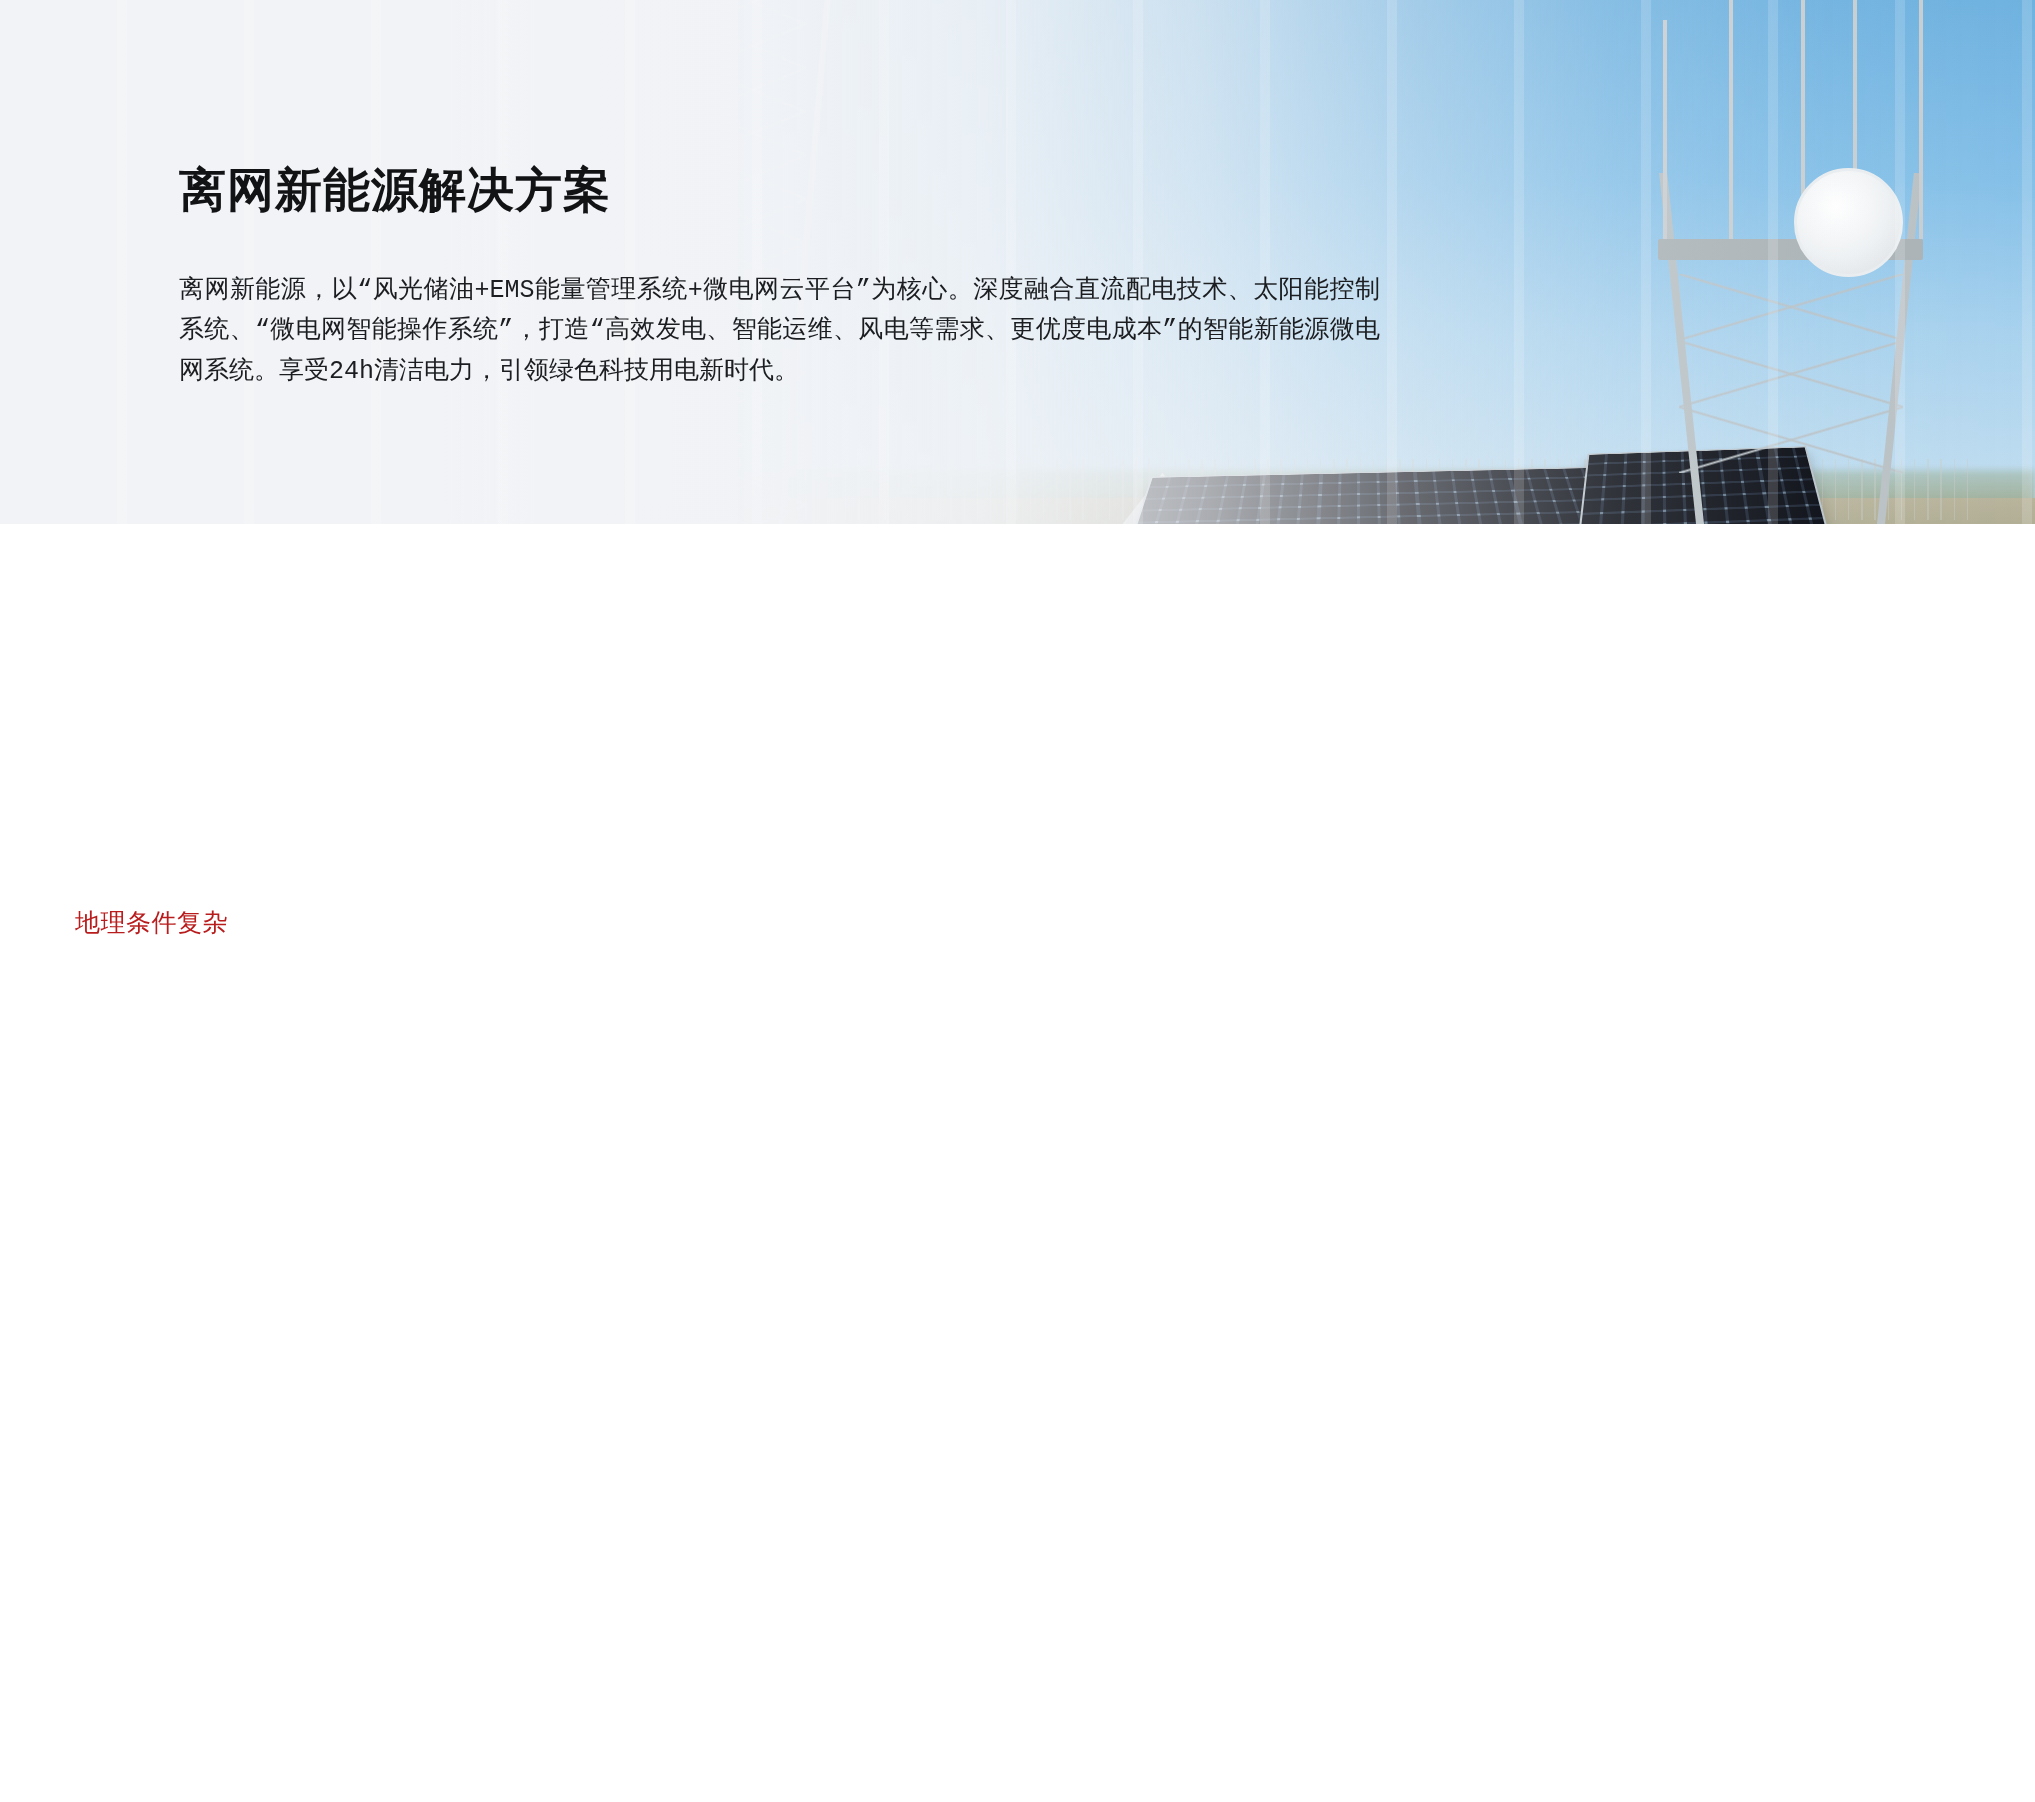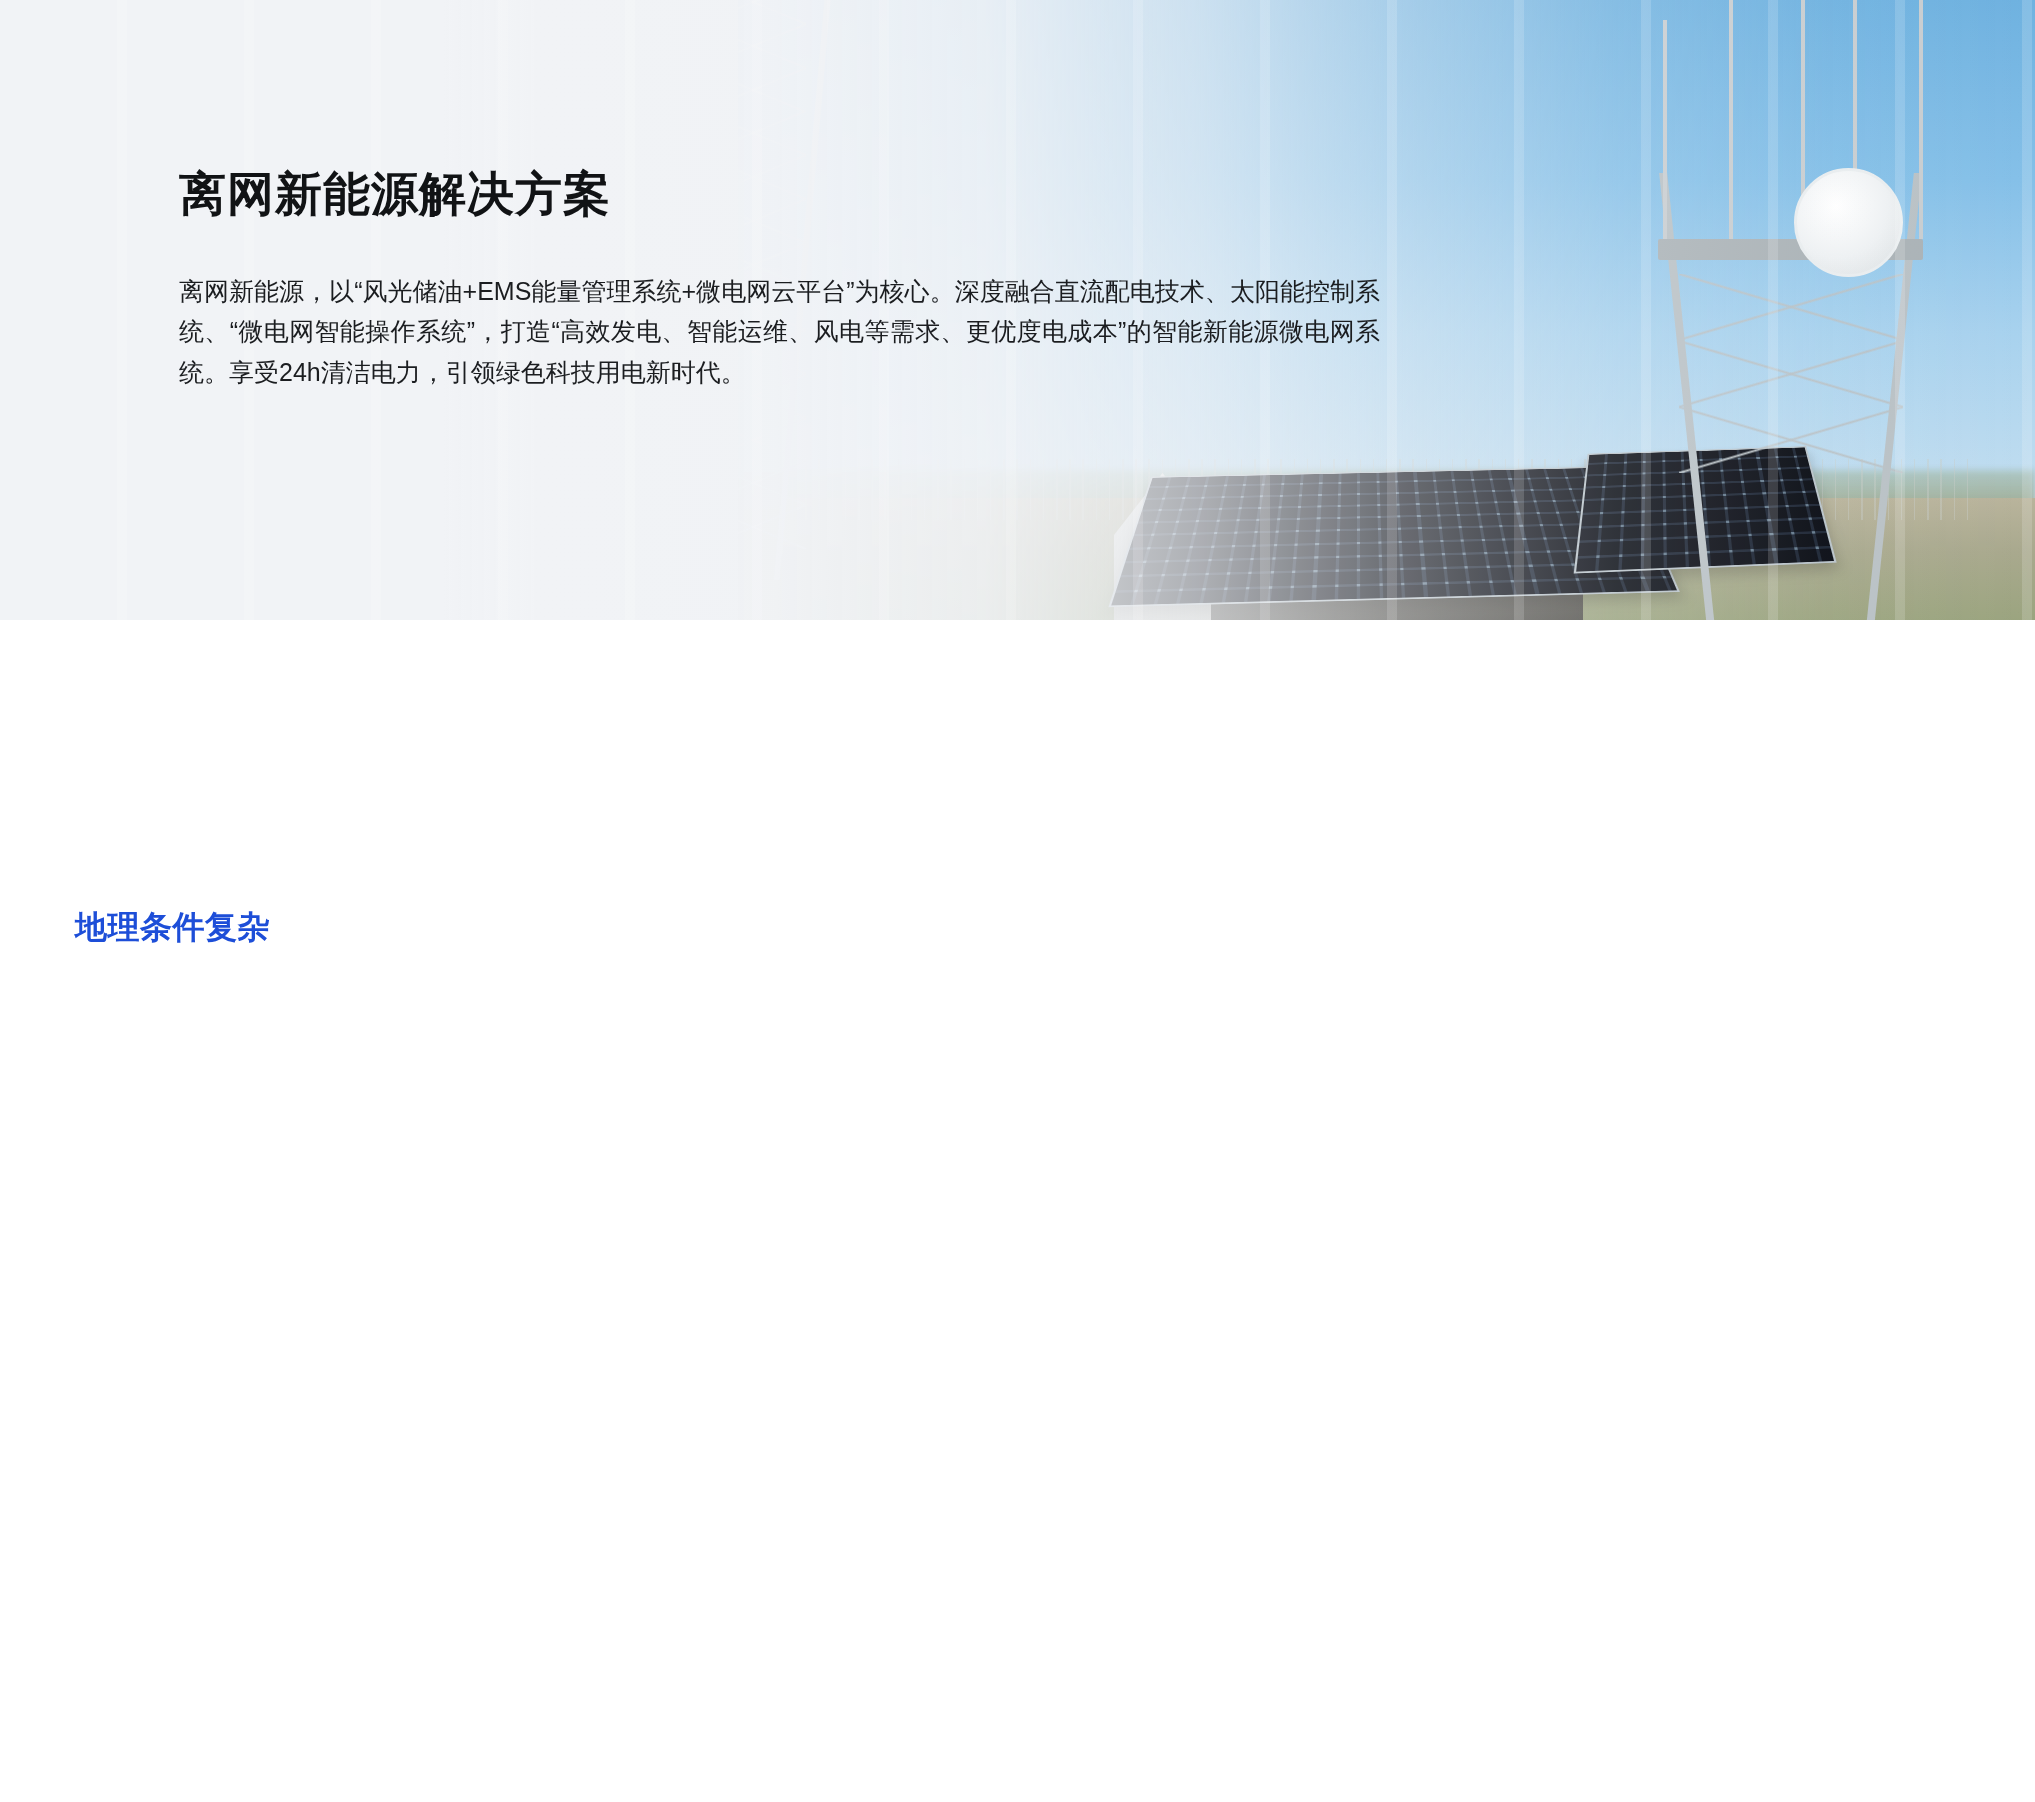--- a/index.html
+++ b/index.html
@@ -7,23 +7,24 @@
   html,body{
     width:2035px; height:1803px;
     background:#ffffff;
     font-family:"Liberation Sans","DejaVu Sans",sans-serif;
     overflow:hidden;
   }
   .page{ position:relative; width:2035px; height:1803px; background:#fff; }
 
   
   .hero{
-    position:absolute; left:0; top:0; width:2035px; height:620px;
+    position:absolute; left:0; top:0; width:2035px; height:524px;
     background:#f1f3f6;
     overflow:hidden;
+    font-family:Liberation Mono, monospace;
   }
   .hero-photo{
     position:absolute; right:0; top:0; width:1501px; height:712px;
     overflow:hidden;
   }
   
   .sky{
     position:absolute; left:0; top:0; width:100%; height:72%;
     background:linear-gradient(180deg,#6fb2e0 0%, #85c0e8 35%, #a8d2ee 65%, #c5dff0 100%);
   }
@@ -153,21 +154,21 @@
     position:absolute; left:0; top:794px; width:2035px;
     text-align:center; font-size:42px; font-weight:700; color:#0d0f11; letter-spacing:1.5px;
   }
 
   .content{ position:absolute; left:0; top:906px; width:2035px; }
   .left-col{ position:absolute; left:75px; top:0; width:1099px; }
 
   .block{ margin-bottom:50px; }
   .block:last-child{ margin-bottom:0; }
   .block-title{
-    font-size:32px; font-weight:700; color:#1d4ed8; letter-spacing:0.5px; margin-bottom:20.4px;
+    font-size:25px; font-weight:400; color:#b91c1c; letter-spacing:0.5px; margin-bottom:20.4px;
   }
   .block-body{
     font-size:24.4px; line-height:1.62; color:#3e4246;
     text-align:justify; text-justify:inter-ideograph; width:1094px;
   }
 </style>
 </head>
 <body>
 
 <div class="page">

